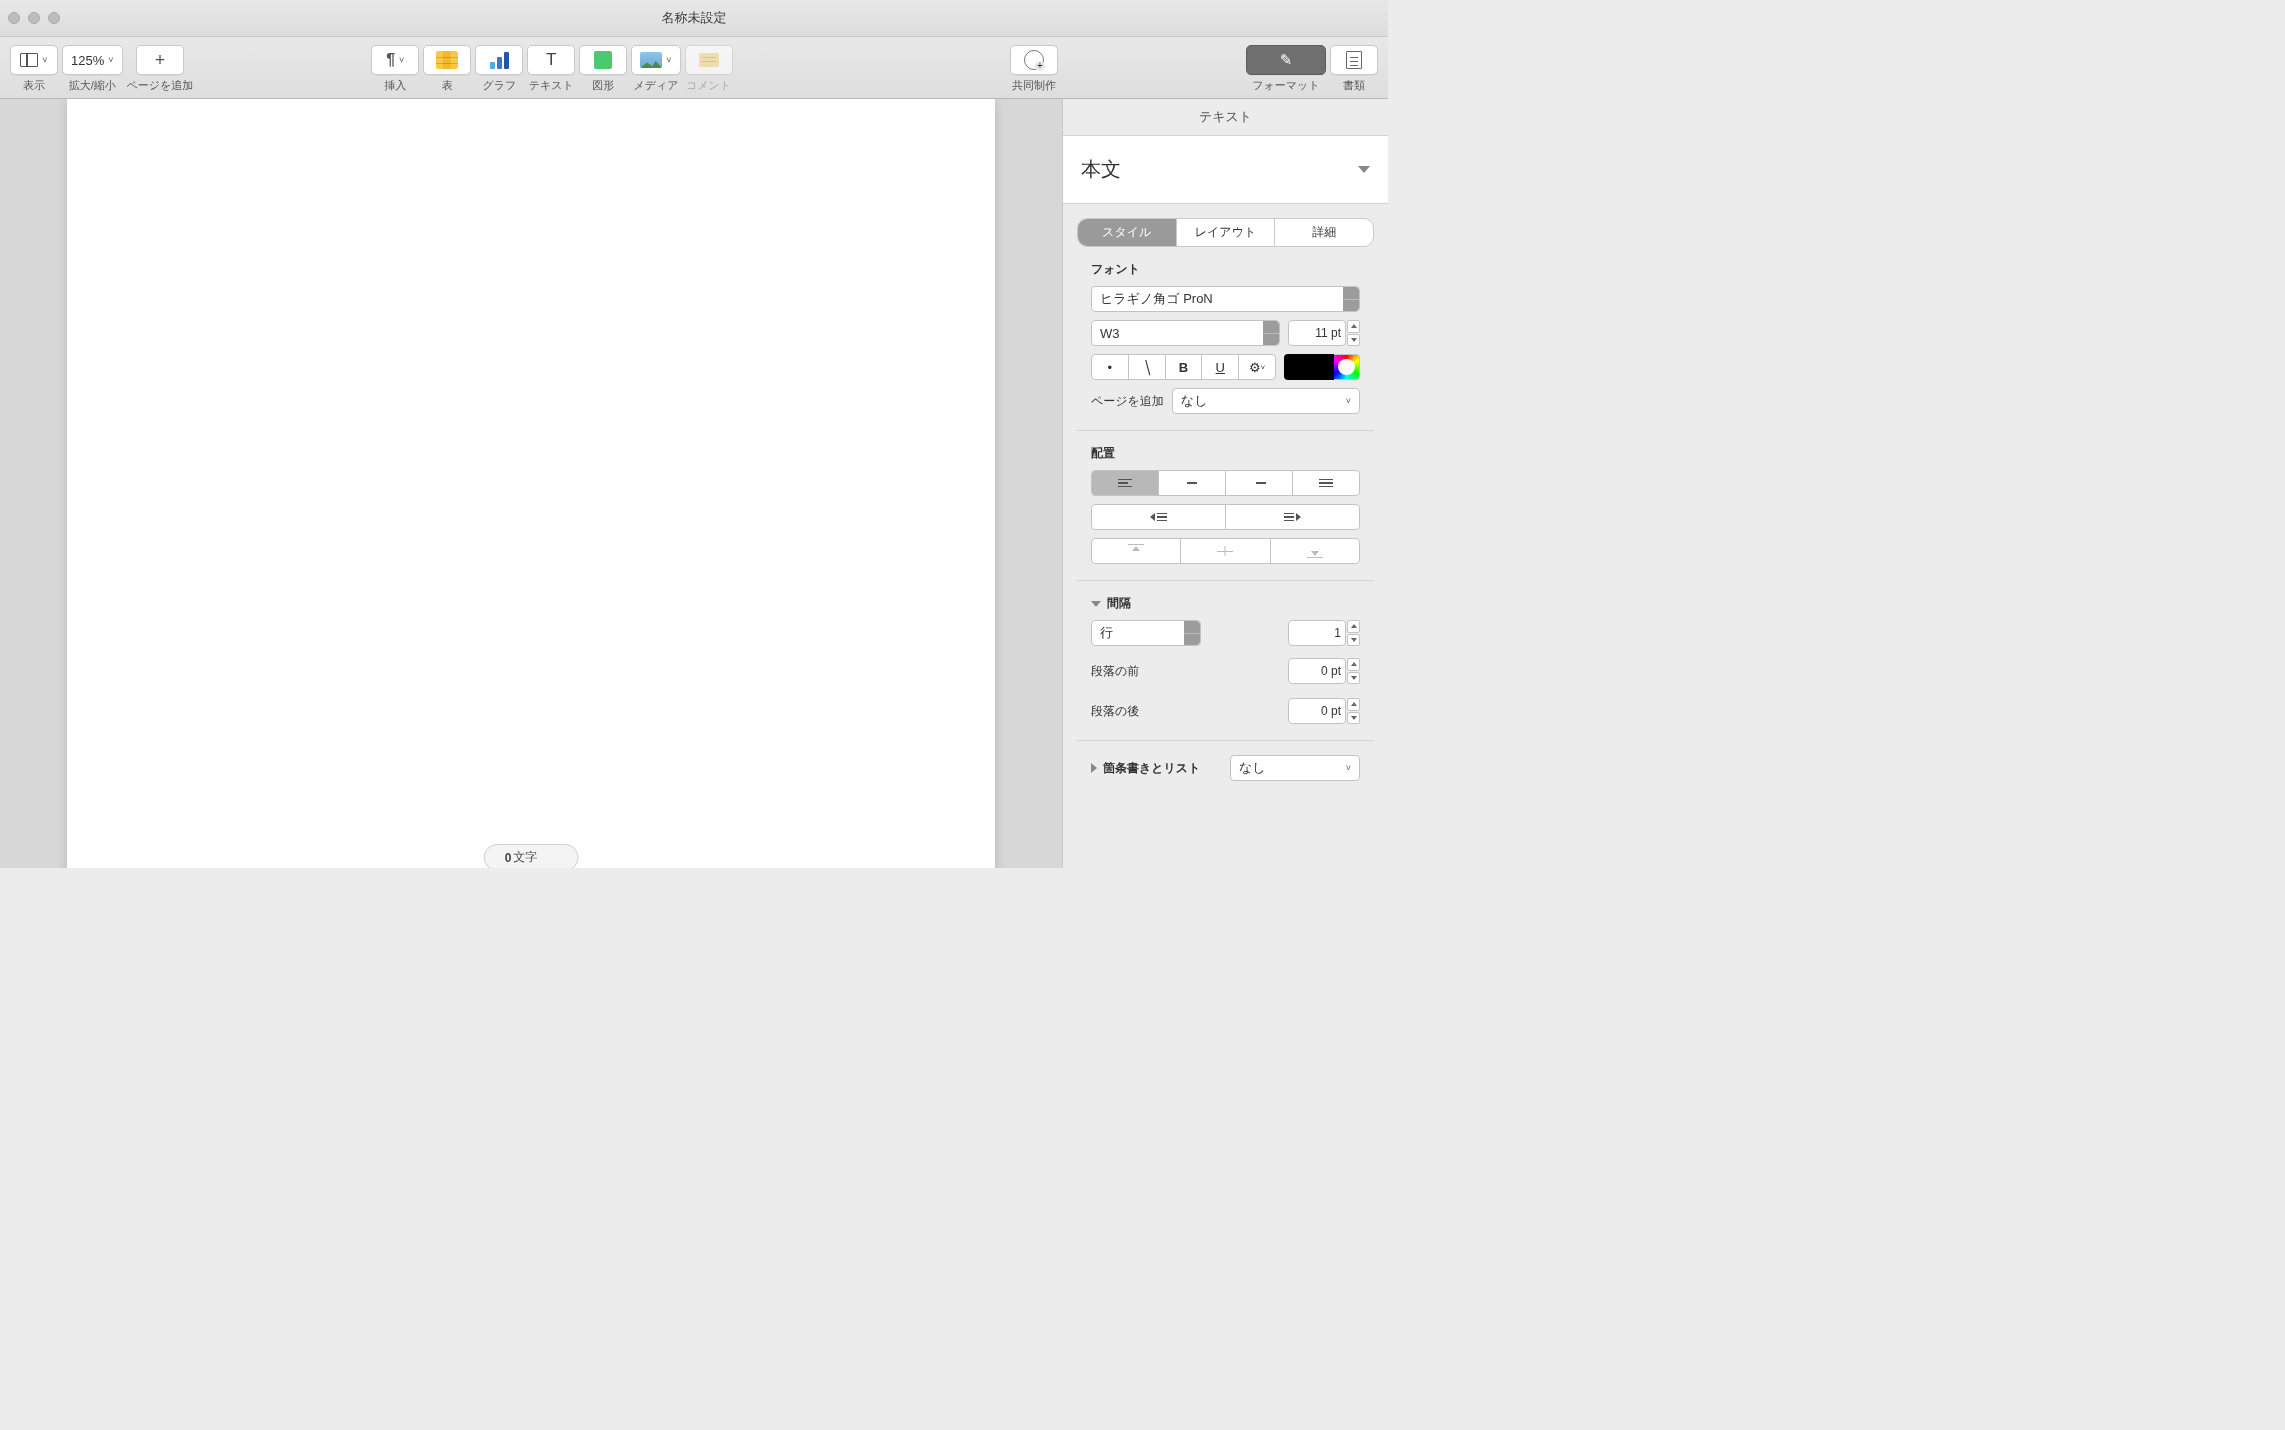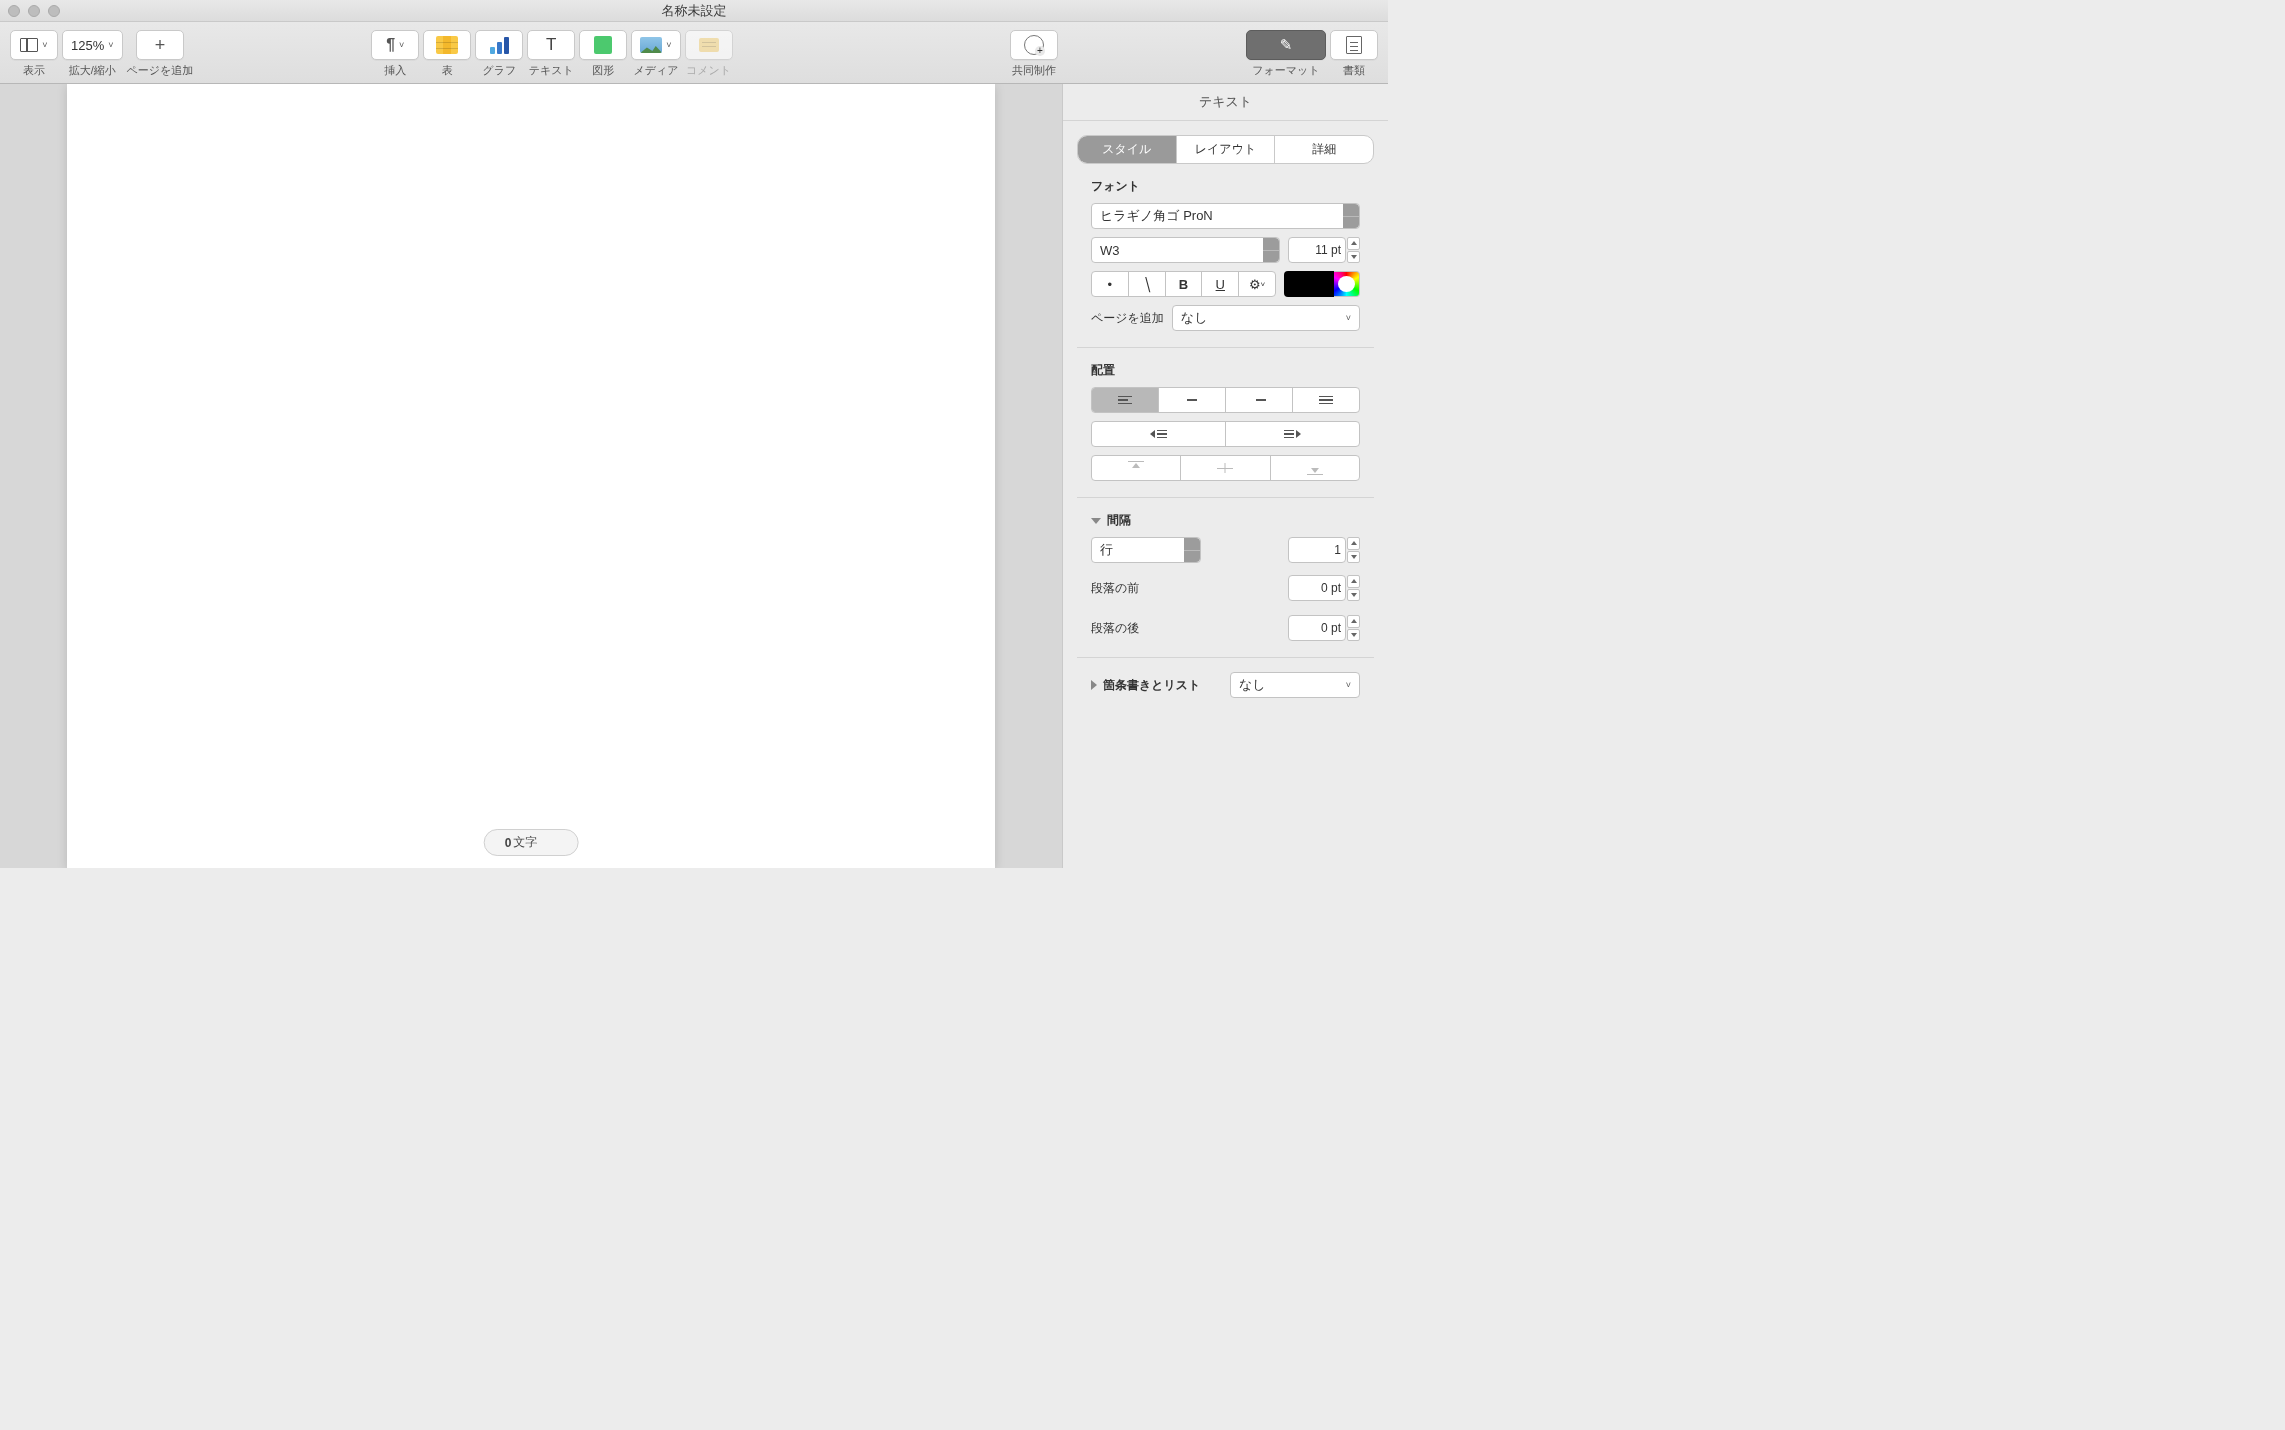--- a/index.html
+++ b/index.html
@@ -1,19 +1,19 @@
 <!DOCTYPE html>
 <html><head>
 <meta charset="utf-8">
 <style>
 * { margin: 0; padding: 0; box-sizing: border-box; font-family: -apple-system, "Hiragino Kaku Gothic ProN", sans-serif; }
 body { background: #ececec; overflow: hidden; width: 1388px; height: 868px; font-size: 13px; color: #333; }
 
 
-.titlebar { height: 22px; background: linear-gradient(#e8e8e8,#dcdcdc); display:flex; align-items:center; padding:0 8px; position:relative; border-bottom:1px solid #c9c9c9;}
+.titlebar { height: 37px; background: linear-gradient(#e8e8e8,#dcdcdc); display:flex; align-items:center; padding:0 8px; position:relative; border-bottom:1px solid #c9c9c9;}
 .traffic { display:flex; gap:8px; }
 .dot { width:12px; height:12px; border-radius:50%; background:#bdbdbd; border:0.5px solid #aaa; }
 .title { position:absolute; left:50%; transform:translateX(-50%); font-size:13px; color:#3a3a3a; }
 
 
 .toolbar { height: 62px; background: linear-gradient(#e8e8e8,#dedede); border-bottom:1px solid #b7b7b7; display:flex; align-items:flex-start; padding: 8px 10px 0 10px; gap:4px;}
 .tgroup { display:flex; flex-direction:column; align-items:center; gap:3px;}
 .tgroup .label { font-size:11px; color:#555; }
 .tbtn { height:30px; min-width:48px; background:#fff; border:1px solid #c9c9c9; border-radius:5px; display:flex; align-items:center; justify-content:center; gap:4px; padding:0 8px; cursor:pointer; box-shadow:0 1px 0 rgba(0,0,0,0.03);}
 .tbtn.dark { background:#6f6f6f; border-color:#5c5c5c;}
@@ -237,20 +237,24 @@
     <div class="page"></div>
     <div class="wordcount">
       <b>0</b>
         <span>文字</span>
     </div>
   </div>
 
   <div class="inspector">
     <div class="insp-header">テキスト</div>
 
+    <div class="style-sel">
+      <span>本文</span>
+      <span class="tri-down"></span>
+    </div>
 
     <div class="tabs">
       <div class="active">スタイル</div>
       <div>レイアウト</div>
       <div>詳細</div>
     </div>
 
     <div class="section">
       <h4>フォント</h4>
       <div class="sel">

